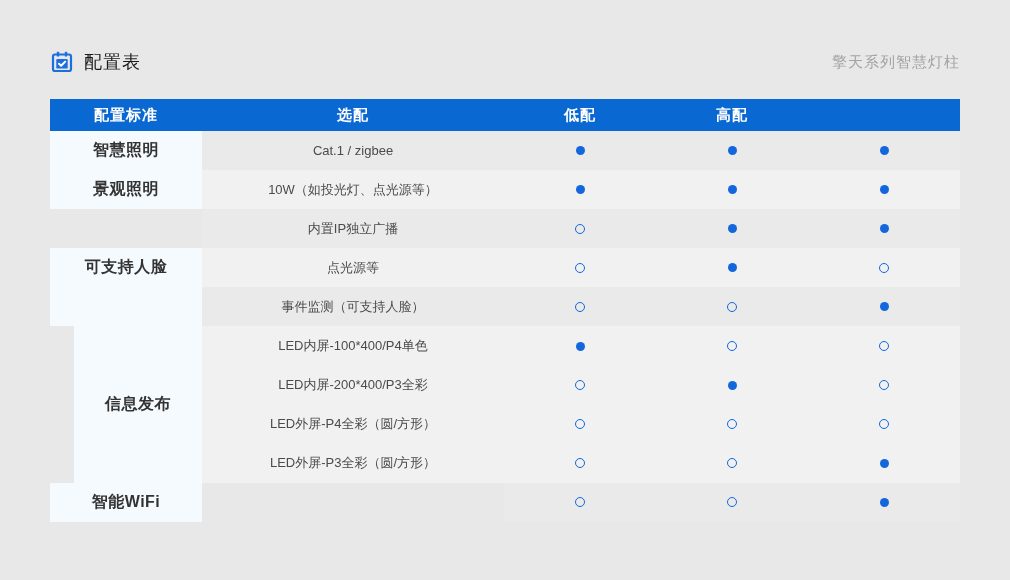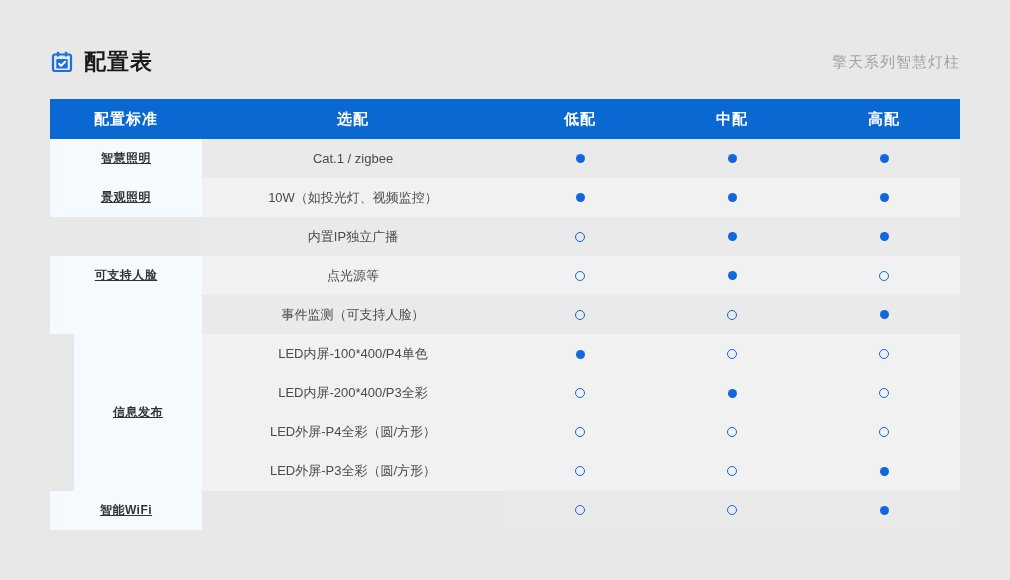--- a/index.html
+++ b/index.html
@@ -12,40 +12,40 @@
   }
   .titlebar {
     position: absolute;
     left: 50px; right: 50px; top: 44px;
     height: 36px;
     display: flex;
     align-items: center;
   }
   .title-icon { width: 24px; height: 24px; margin-right: 10px; flex: 0 0 auto; }
   .page-title {
-    font-size: 22px;
-    font-weight: bold;
+    font-size: 18px;
+    font-weight: normal;
     color: var(--title-color, #1a1a1a);
     letter-spacing: 1px;
   }
   .subtitle {
     margin-left: auto;
     font-size: 15px;
     color: var(--subtitle-color, #a3a3a3);
     letter-spacing: 1px;
   }
   .config-table {
     position: absolute;
     left: 50px; top: 99px;
     width: 910px;
   }
   .thead {
     display: grid;
     grid-template-columns: 152px 302px 152px 152px 152px;
-    height: 40px;
+    height: 32px;
     background: var(--header-bg, #0a68d2);
   }
   .th {
     display: flex;
     align-items: center;
     justify-content: center;
     color: #ffffff;
     font-size: 15px;
     font-weight: bold;
     letter-spacing: 1px;
@@ -54,25 +54,24 @@
     display: grid;
     grid-template-columns: 152px 302px 152px 152px 152px;
     grid-auto-rows: 39.1px;
   }
   .cat-cell {
     grid-column: 1;
     background: var(--category-col-bg, #f5fafe);
     display: flex;
     align-items: center;
     justify-content: center;
-    font-size: 12px;
+    font-size: 16px;
     font-weight: 600;
     color: #333333;
     letter-spacing: 0.5px;
-    text-decoration: underline;
   }
   .cell {
     display: flex;
     align-items: center;
     justify-content: center;
   }
   .cell.stripe-dark { background: var(--stripe-dark, #eaeaea); }
   .cell.stripe-light { background: var(--stripe-light, #f1f1f1); }
   .option-cell {
     font-size: 13px;
@@ -103,41 +102,40 @@
   </svg>
   <span class="page-title">配置表</span>
   <span class="subtitle">擎天系列智慧灯柱</span>
 </div>
 
 <div class="config-table">
   <div class="thead">
     <div class="th">配置标准</div>
     <div class="th">选配</div>
     <div class="th">低配</div>
-    <div class="th">中配</div>
     <div class="th">高配</div>
   </div>
   <div class="tbody">
       <div class="cat-cell" style="grid-row: 1 / span 1;">智慧照明</div>
       <div class="cat-cell" style="grid-row: 2 / span 1;">景观照明</div>
       <div class="cat-cell" style="grid-row: 4 / span 1;">可支持人脸</div>
       <div class="cat-cell" style="grid-row: 5 / span 1;"></div>
       <div class="cat-cell" style="grid-row: 6 / span 4; margin-left: 24px;">信息发布</div>
       <div class="cat-cell" style="grid-row: 10 / span 1;">智能WiFi</div>
       <div class="cell option-cell stripe-dark" style="grid-area: 1 / 2;">Cat.1 / zigbee</div>
       <div class="cell stripe-dark" style="grid-area: 1 / 3;">
         <span class="dot filled"></span>
       </div>
       <div class="cell stripe-dark" style="grid-area: 1 / 4;">
         <span class="dot filled"></span>
       </div>
       <div class="cell stripe-dark" style="grid-area: 1 / 5;">
         <span class="dot filled"></span>
       </div>
-      <div class="cell option-cell stripe-light" style="grid-area: 2 / 2;">10W（如投光灯、视频监控）</div>
+      <div class="cell option-cell stripe-light" style="grid-area: 2 / 2;">10W（如投光灯、点光源等）</div>
       <div class="cell stripe-light" style="grid-area: 2 / 3;">
         <span class="dot filled"></span>
       </div>
       <div class="cell stripe-light" style="grid-area: 2 / 4;">
         <span class="dot filled"></span>
       </div>
       <div class="cell stripe-light" style="grid-area: 2 / 5;">
         <span class="dot filled"></span>
       </div>
       <div class="cell option-cell stripe-dark" style="grid-area: 3 / 2;">内置IP独立广播</div>

